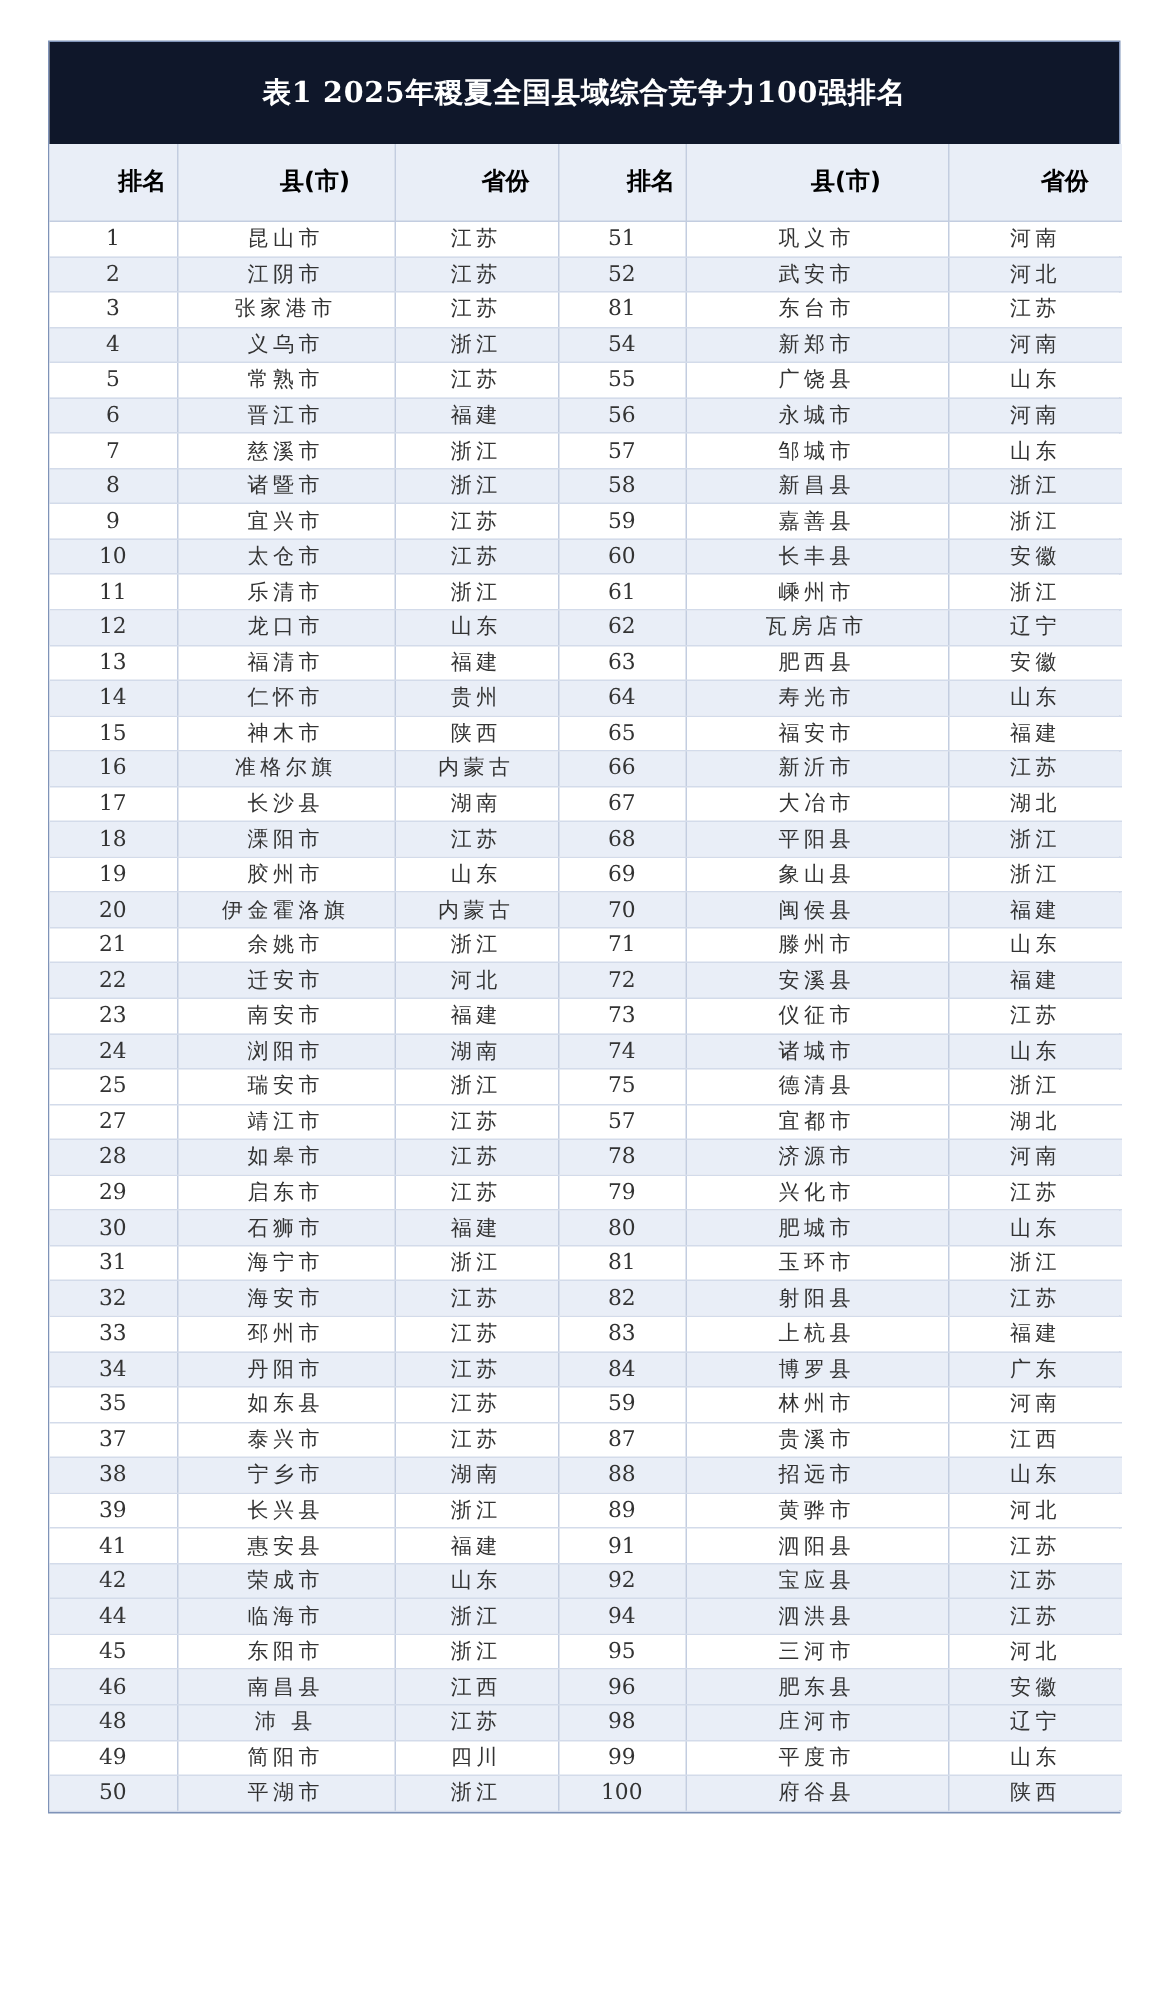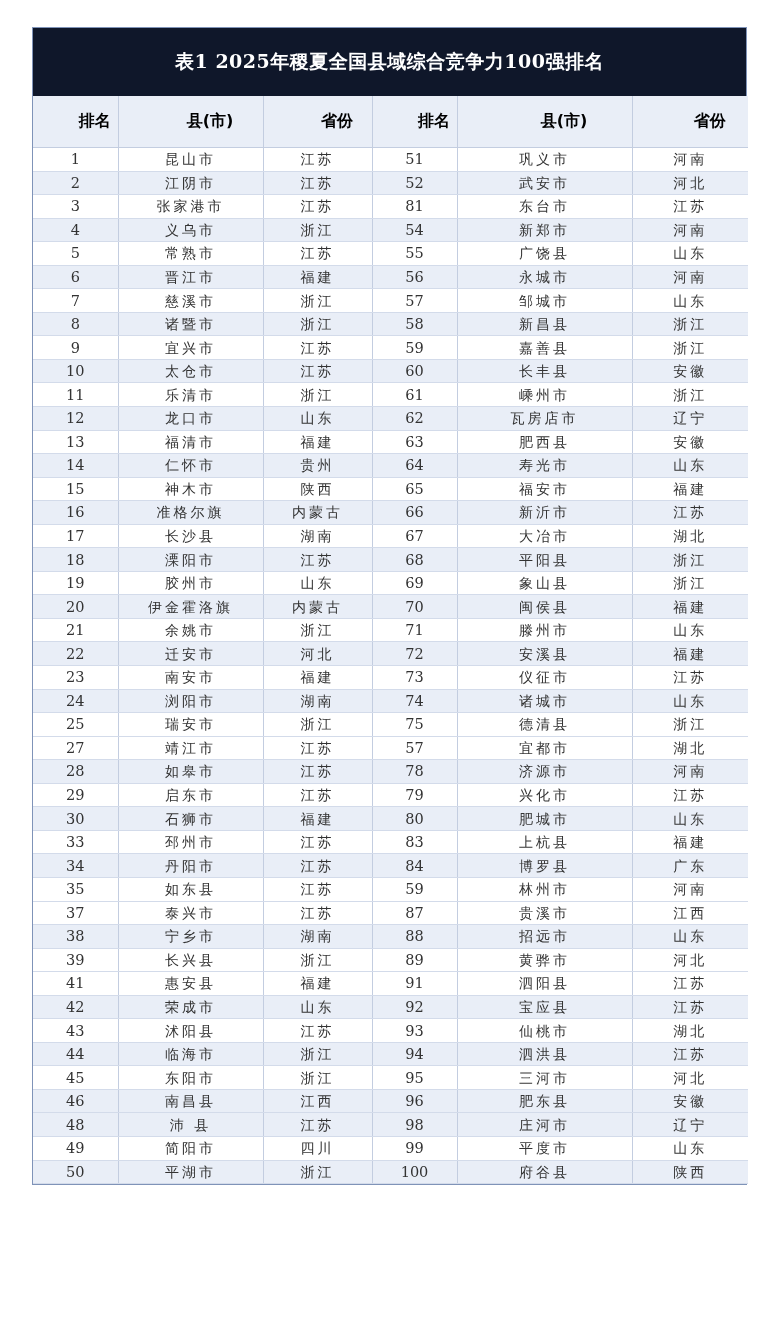--- a/index.html
+++ b/index.html
@@ -278,20 +278,36 @@
         </tr>
         <tr class="even">
           <td class="rank">30</td>
           <td class="name">石狮市</td>
           <td class="prov">福建</td>
           <td class="rank">80</td>
           <td class="name">肥城市</td>
           <td class="prov">山东</td>
         </tr>
         <tr class="odd">
+          <td class="rank">31</td>
+          <td class="name">海宁市</td>
+          <td class="prov">浙江</td>
+          <td class="rank">81</td>
+          <td class="name">玉环市</td>
+          <td class="prov">浙江</td>
+        </tr>
+        <tr class="even">
+          <td class="rank">32</td>
+          <td class="name">海安市</td>
+          <td class="prov">江苏</td>
+          <td class="rank">82</td>
+          <td class="name">射阳县</td>
+          <td class="prov">江苏</td>
+        </tr>
+        <tr class="odd">
           <td class="rank">33</td>
           <td class="name">邳州市</td>
           <td class="prov">江苏</td>
           <td class="rank">83</td>
           <td class="name">上杭县</td>
           <td class="prov">福建</td>
         </tr>
         <tr class="even">
           <td class="rank">34</td>
           <td class="name">丹阳市</td>
@@ -340,28 +356,20 @@
           <td class="name">泗阳县</td>
           <td class="prov">江苏</td>
         </tr>
         <tr class="even">
           <td class="rank">42</td>
           <td class="name">荣成市</td>
           <td class="prov">山东</td>
           <td class="rank">92</td>
           <td class="name">宝应县</td>
           <td class="prov">江苏</td>
-        </tr>
-        <tr class="odd">
-          <td class="rank">43</td>
-          <td class="name">沭阳县</td>
-          <td class="prov">江苏</td>
-          <td class="rank">93</td>
-          <td class="name">仙桃市</td>
-          <td class="prov">湖北</td>
         </tr>
         <tr class="even">
           <td class="rank">44</td>
           <td class="name">临海市</td>
           <td class="prov">浙江</td>
           <td class="rank">94</td>
           <td class="name">泗洪县</td>
           <td class="prov">江苏</td>
         </tr>
         <tr class="odd">

